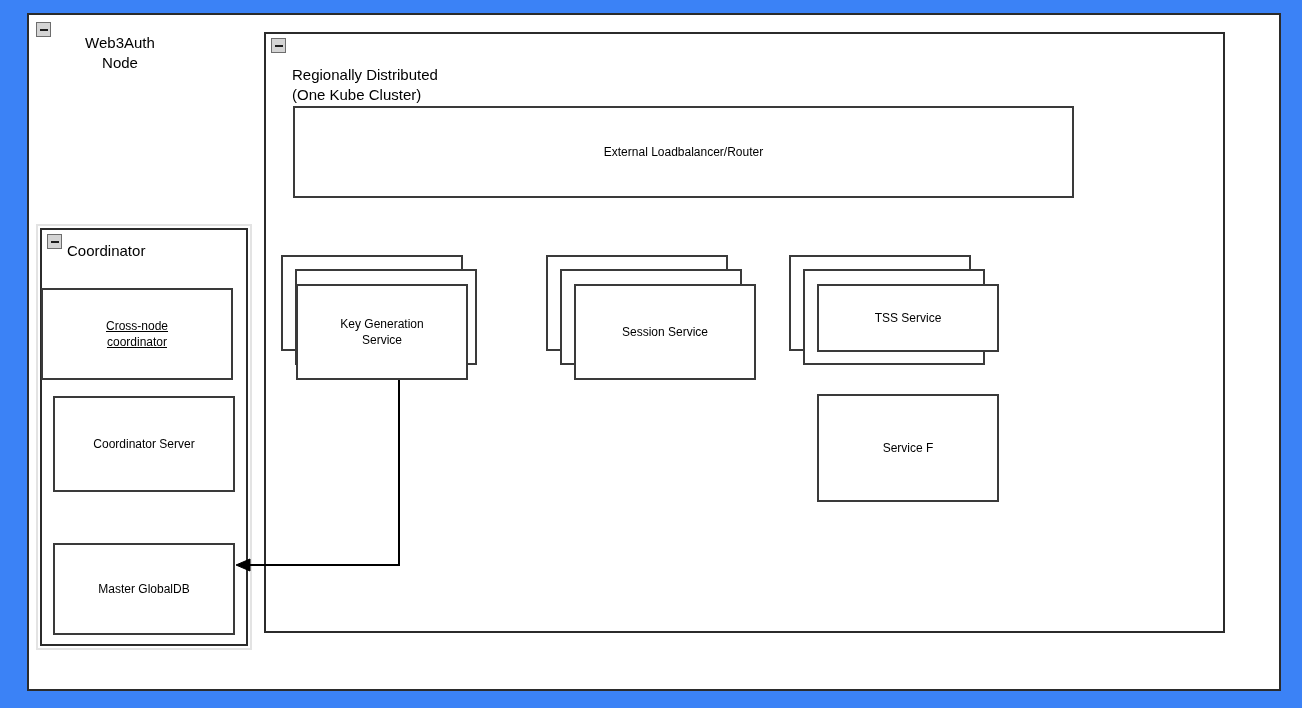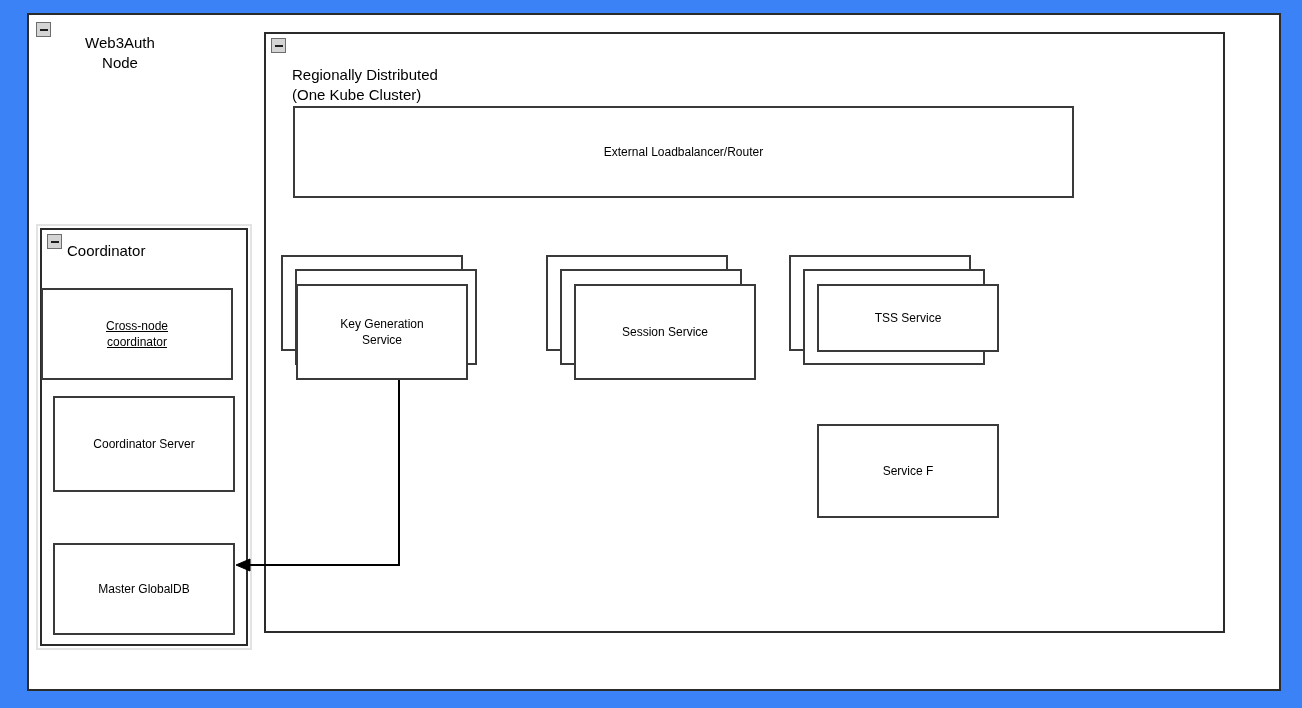--- a/index.html
+++ b/index.html
@@ -138,21 +138,21 @@
     <span class="box-label">Session Service</span>
   </div>
 
   <div class="abs stack-layer" style="left:789px; top:255px; width:182px; height:96px;"></div>
   <div class="abs stack-layer" style="left:803px; top:269px; width:182px; height:96px;"></div>
   <div class="abs box" style="left:817px; top:284px; width:182px; height:68px;">
     <span class="box-label">TSS Service</span>
   </div>
 
 
-  <div class="abs box" style="left:817px; top:424px; width:182px; height:94px;">
+  <div class="abs box" style="left:817px; top:394px; width:182px; height:108px;">
     <span class="box-label">Service F</span>
   </div>
 
   <div class="abs coordinator-group" style="left:40px; top:228px; width:208px; height:418px;"></div>
 
   <div class="abs collapse-icon" style="left:47px; top:234px;"></div>
 
   <div class="abs group-title" style="left:67px; top:241px; width:140px;">Coordinator</div>
 
   <div class="abs box" style="left:41px; top:288px; width:192px; height:92px;text-decoration:underline;">

